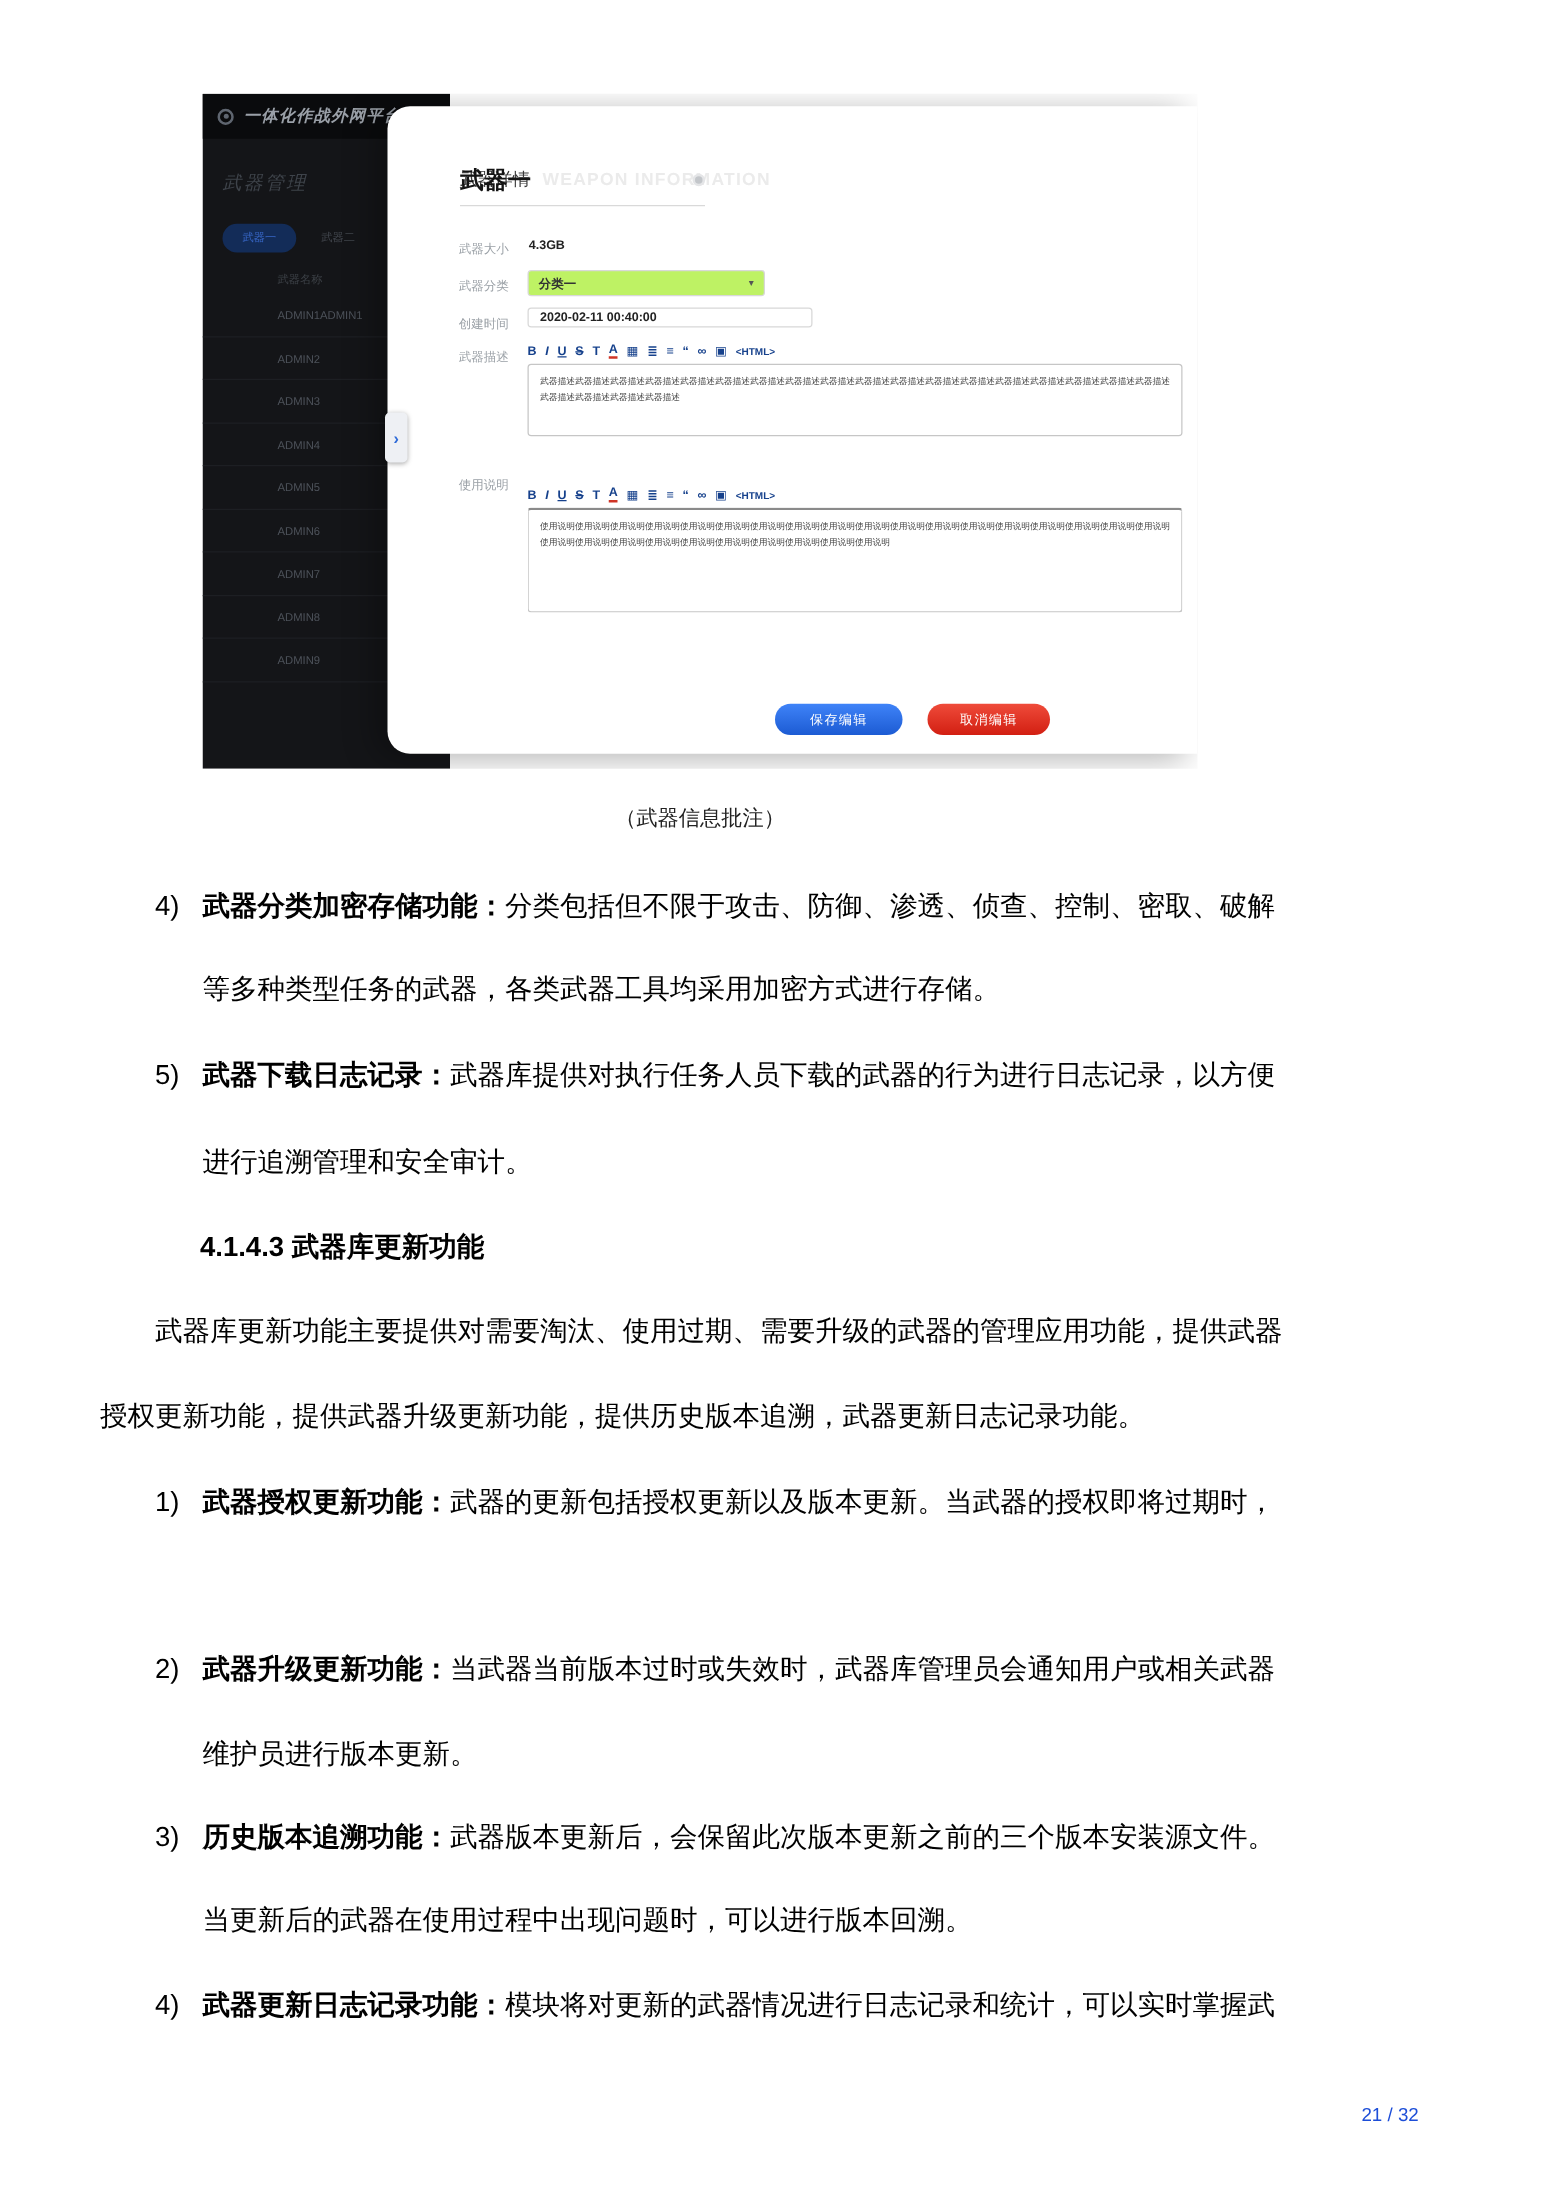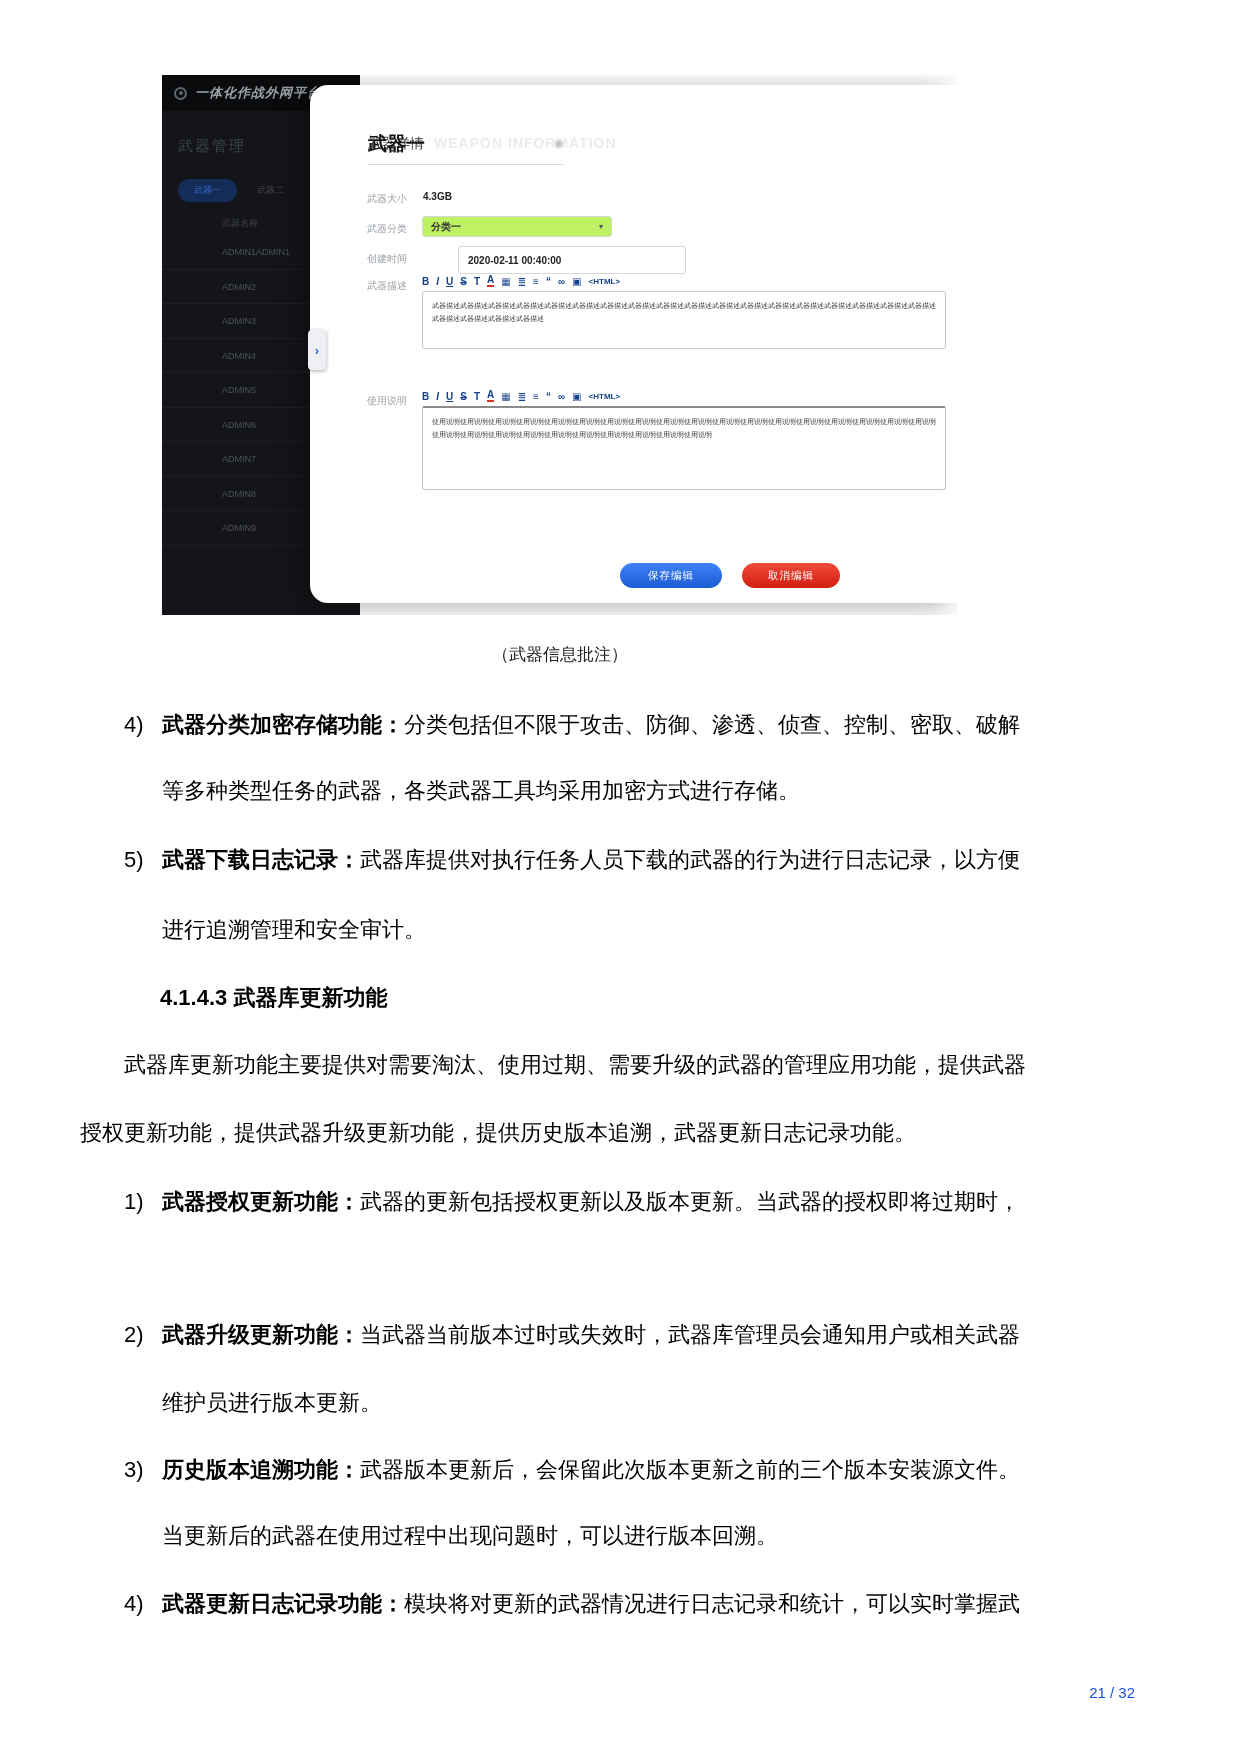--- a/index.html
+++ b/index.html
@@ -11,21 +11,21 @@
   }
 
   
   .shot { position:absolute; left:162px; top:75px; width:796px; height:540px; overflow:hidden; }
   .app { position:absolute; left:0; top:0; width:198px; height:540px; background:#141518; }
   .app-header { position:absolute; left:0; top:0; width:198px; height:36px; background:#0a0b0d;
     display:flex; align-items:center; padding-left:12px; overflow:hidden; white-space:nowrap; }
   .logo { width:13px; height:13px; border:2px solid #5f6670; border-radius:50%; position:relative; flex:0 0 auto; margin-right:8px; }
   .logo::after { content:""; position:absolute; left:2.5px; top:2.5px; width:4px; height:4px; border-radius:50%; background:#5f6670; }
   .app-title { font-size:13px; font-weight:700; font-style:italic; color:#9aa0a8; letter-spacing:1px; }
-  .side-title { position:absolute; left:16px; top:62px; font-size:15px; color:#3e434a; letter-spacing:2px; }
+  .side-title { position:absolute; left:16px; top:62px; font-size:15px; color:#3e434a; letter-spacing:2px;font-style:italic; }
   .tabs { position:absolute; left:16px; top:104px; display:flex; align-items:center; gap:14px; white-space:nowrap; }
   .tab { font-size:9px; color:#41454c; padding:5px 6px; cursor:default; }
   .tab.active { background:#132c58; color:#3766c6; border-radius:13px; padding:5px 16px; }
   .thead { position:absolute; left:60px; top:142px; font-size:9px; color:#3c4046; }
   .trows { position:absolute; left:0; top:160px; width:198px; }
   .trow { height:34.5px; line-height:34.5px; padding-left:60px; font-size:9px; color:#4d525a; border-bottom:1px solid #1d1f23; }
 
   .handle { position:absolute; left:146px; top:255px; width:18px; height:40px; background:#eef0f4;
     border-radius:4px; z-index:3; display:flex; align-items:center; justify-content:center;
     box-shadow:0 1px 4px rgba(0,0,0,.35); cursor:pointer; }
@@ -39,22 +39,22 @@
   .name-row { position:absolute; left:58px; top:46px; width:196px; border-bottom:1px solid #d9d9d9;
     padding-bottom:7px; display:flex; align-items:center; justify-content:space-between; }
   .name-row .nm { font-size:19px; font-weight:700; color:#141414; }
   .edit-dot { width:10px; height:10px; border-radius:50%; background:#c3c6ca; border:2px solid #e4e5e7; }
   .f-label { position:absolute; left:57px; width:52px; font-size:10px; color:#9aa0a6; }
   .f-value { position:absolute; left:113px; font-size:10px; font-weight:700; color:#222; }
   .sel { position:absolute; left:112px; width:190px; height:21px; border:1px solid #d8d8d8; border-radius:3px;
     display:flex; align-items:center; justify-content:space-between; padding:0 8px; background:#bef264; cursor:pointer; }
   .sel .v { font-size:10px; font-weight:700; color:#333; }
   .sel .car { font-size:8px; color:#555; }
-  .inp { position:absolute; left:112px; width:228px; height:28px; border:1px solid #d8d8d8; border-radius:3px;
-    display:flex; align-items:center; padding:0 9px; background:#fff;margin-left:36px; }
+  .inp { position:absolute; left:112px; width:228px; height:16px; border:1px solid #d8d8d8; border-radius:3px;
+    display:flex; align-items:center; padding:0 9px; background:#fff; }
   .inp .v { font-size:10px; font-weight:700; color:#222; }
   .tbar { position:absolute; left:112px; display:flex; align-items:center; gap:7px; }
   .ti { font-size:10px; font-weight:700; color:#16418c; cursor:pointer; }
   .ti.i { font-style:italic; } .ti.u { text-decoration:underline; } .ti.s { text-decoration:line-through; }
   .ti.a { border-bottom:2px solid #cf3426; line-height:10px; }
   .ti.html { font-size:8px; letter-spacing:0; }
   .ebox { position:absolute; left:112px; right:12px; border:1px solid #c6c6c6; border-radius:3px;
     padding:7px 9px; font-size:7px; line-height:13px; color:#3c3c3c; overflow:hidden; word-break:break-all; }
   .ebox.focus { border-top:2px solid #8a8a8a; }
   .btn { position:absolute; height:25px; border-radius:13px; border:none; color:#fff; font-size:10.5px;
@@ -141,21 +141,21 @@
         <span class="ti">▦</span>
         <span class="ti">≣</span>
         <span class="ti">≡</span>
         <span class="ti">“</span>
         <span class="ti">∞</span>
         <span class="ti">▣</span>
         <span class="ti html">&lt;HTML&gt;</span>
       </div>
       <div class="ebox" style="top:206px;height:58px">武器描述武器描述武器描述武器描述武器描述武器描述武器描述武器描述武器描述武器描述武器描述武器描述武器描述武器描述武器描述武器描述武器描述武器描述武器描述武器描述武器描述武器描述</div>
 
-      <span class="f-label" style="top:309px">使用说明</span>
+      <span class="f-label" style="top:296px">使用说明</span>
       <div class="tbar" style="top:305px">
         <span class="ti">B</span>
         <span class="ti i">I</span>
         <span class="ti u">U</span>
         <span class="ti s">S</span>
         <span class="ti">T</span>
         <span class="ti a">A</span>
         <span class="ti">▦</span>
         <span class="ti">≣</span>
         <span class="ti">≡</span>

